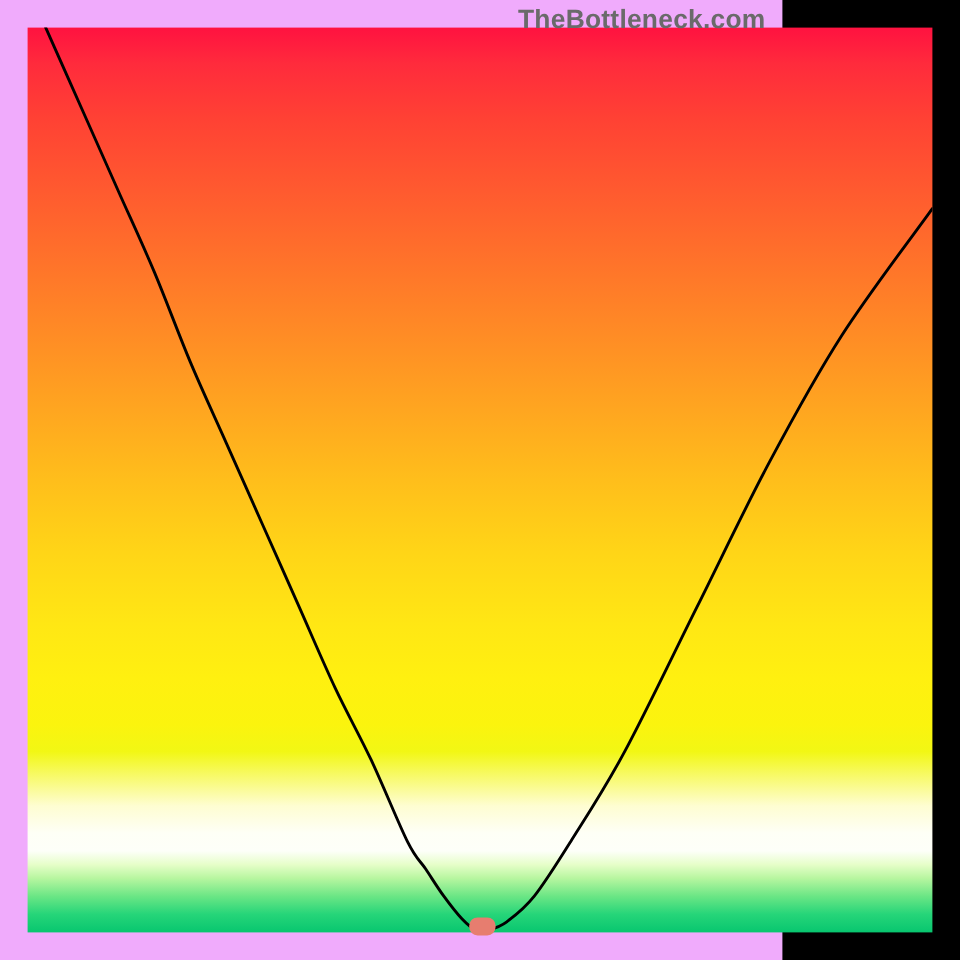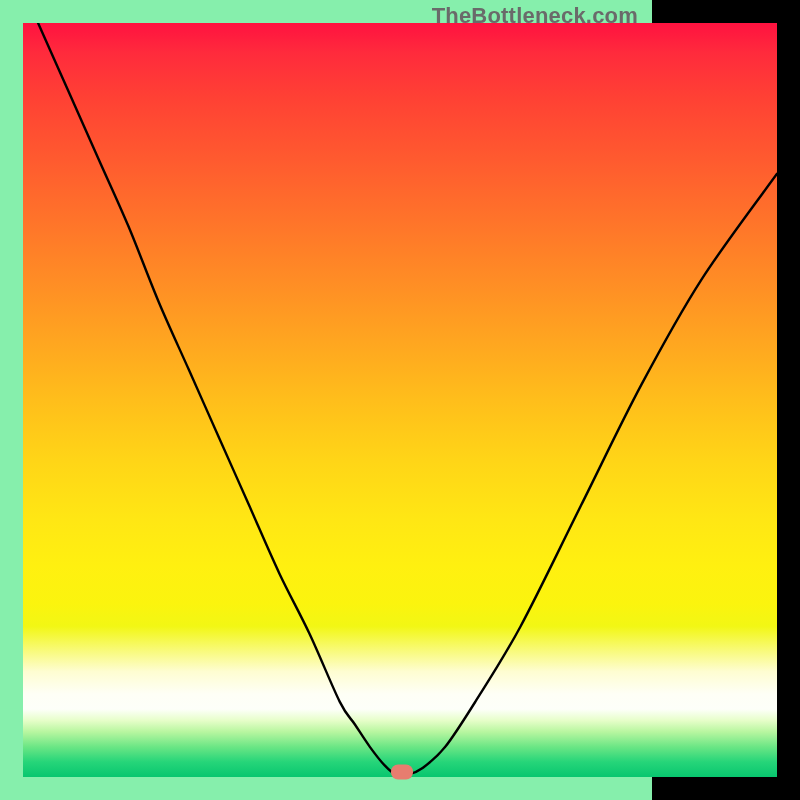--- a/index.html
+++ b/index.html
@@ -7,21 +7,21 @@
     padding: 0;
     width: 800px;
     height: 800px;
     background: #000;
     overflow: hidden;
   }
   .frame {
     position: relative;
     width: 652px;
     height: 800px;
-    background: #86efac;
+    background: #f0abfc;
   }
   .watermark {
     position: absolute;
     top: 3px;
     right: 14px;
     font-family: Arial, Helvetica, sans-serif;
     font-size: 22px;
     font-weight: 600;
     color: #6a6a6a;
     letter-spacing: 0.2px;

